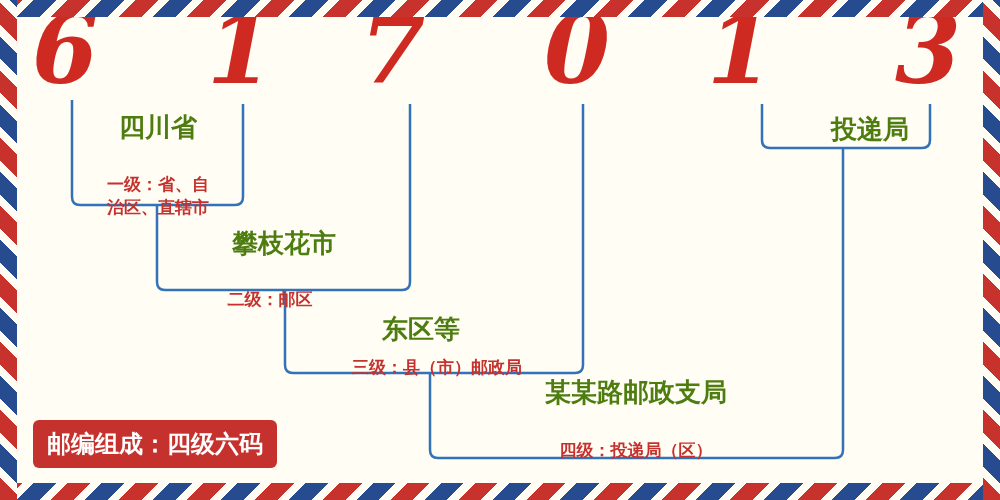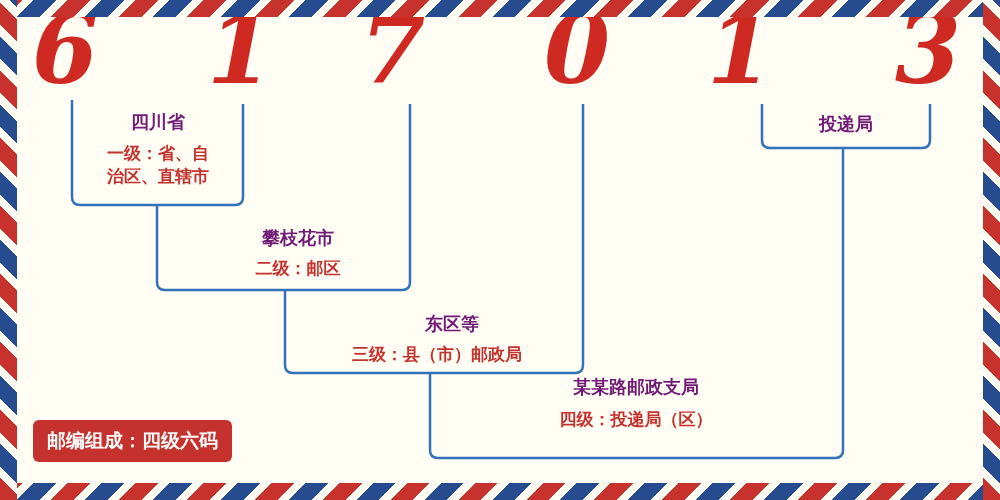--- a/index.html
+++ b/index.html
@@ -32,41 +32,42 @@
     font-family:"DejaVu Serif","Liberation Serif",serif;
     font-style:italic;
     font-weight:bold;
     font-size:95px;
     line-height:100px;
     color:#cf2a21;
   }
   .lvl-name{
     position:absolute;
     transform:translateX(-50%);
-    font-size:18px;
+    font-size:26px;
     font-weight:bold;
-    color:#701a75;
+    color:#4d7c0f;
     white-space:nowrap;
     text-align:left;
   }
   .lvl-desc{
     position:absolute;
     transform:translateX(-50%);
     font-size:17px;
     font-weight:bold;
     color:#c5322e;
     white-space:nowrap;
     text-align:right;
+    margin-top:31px;
   }
   .badge{
     position:absolute;
     left:33px;top:420px;
     background:#c5322e;
     color:#ffffff;
-    font-size:19px;
+    font-size:24px;
     font-weight:bold;
     padding:8px 14px;
     border-radius:6px;
     white-space:nowrap;
   }
   svg.connectors{position:absolute;left:0;top:0;z-index:1;}
   .label-layer{position:relative;z-index:2;}
 </style>
 </head>
 <body>
@@ -94,27 +95,27 @@
     <span class="digit" style="left:240px">1</span>
     <span class="digit" style="left:393px">7</span>
     <span class="digit" style="left:577px">0</span>
     <span class="digit" style="left:740px">1</span>
     <span class="digit" style="left:928px">3</span>
 
     <div class="lvl-name" style="left:158px;top:110px">四川省</div>
     <div class="lvl-desc" style="left:158px;top:142px">一级：省、自</div>
     <div class="lvl-desc" style="left:158px;top:165px">治区、直辖市</div>
 
-    <div class="lvl-name" style="left:298px;top:226px">攀枝花市</div>
-    <div class="lvl-desc" style="left:298px;top:257px">二级：邮区</div>
+    <div class="lvl-name" style="left:284px;top:226px">攀枝花市</div>
+    <div class="lvl-desc" style="left:270px;top:257px">二级：邮区</div>
 
-    <div class="lvl-name" style="left:452px;top:312px">东区等</div>
-    <div class="lvl-desc" style="left:437px;top:343px">三级：县（市）邮政局</div>
+    <div class="lvl-name" style="left:421px;top:312px">东区等</div>
+    <div class="lvl-desc" style="left:437px;top:325px">三级：县（市）邮政局</div>
 
     <div class="lvl-name" style="left:636px;top:375px">某某路邮政支局</div>
     <div class="lvl-desc" style="left:636px;top:408px">四级：投递局（区）</div>
 
-    <div class="lvl-name" style="left:846px;top:112px">投递局</div>
+    <div class="lvl-name" style="left:870px;top:112px">投递局</div>
 
     <div class="badge">邮编组成：四级六码</div>
   </div>
 
 </div>
 
 </body></html>

